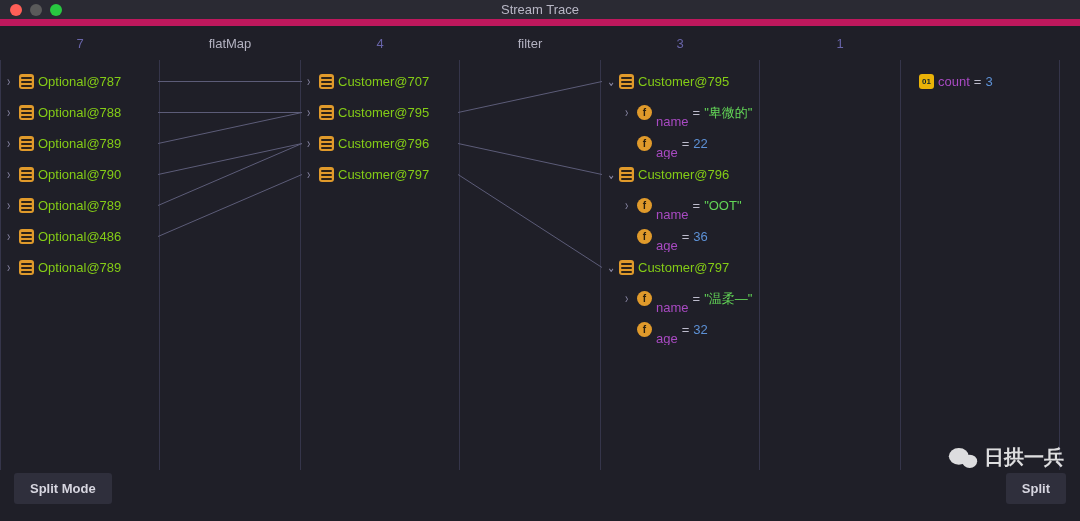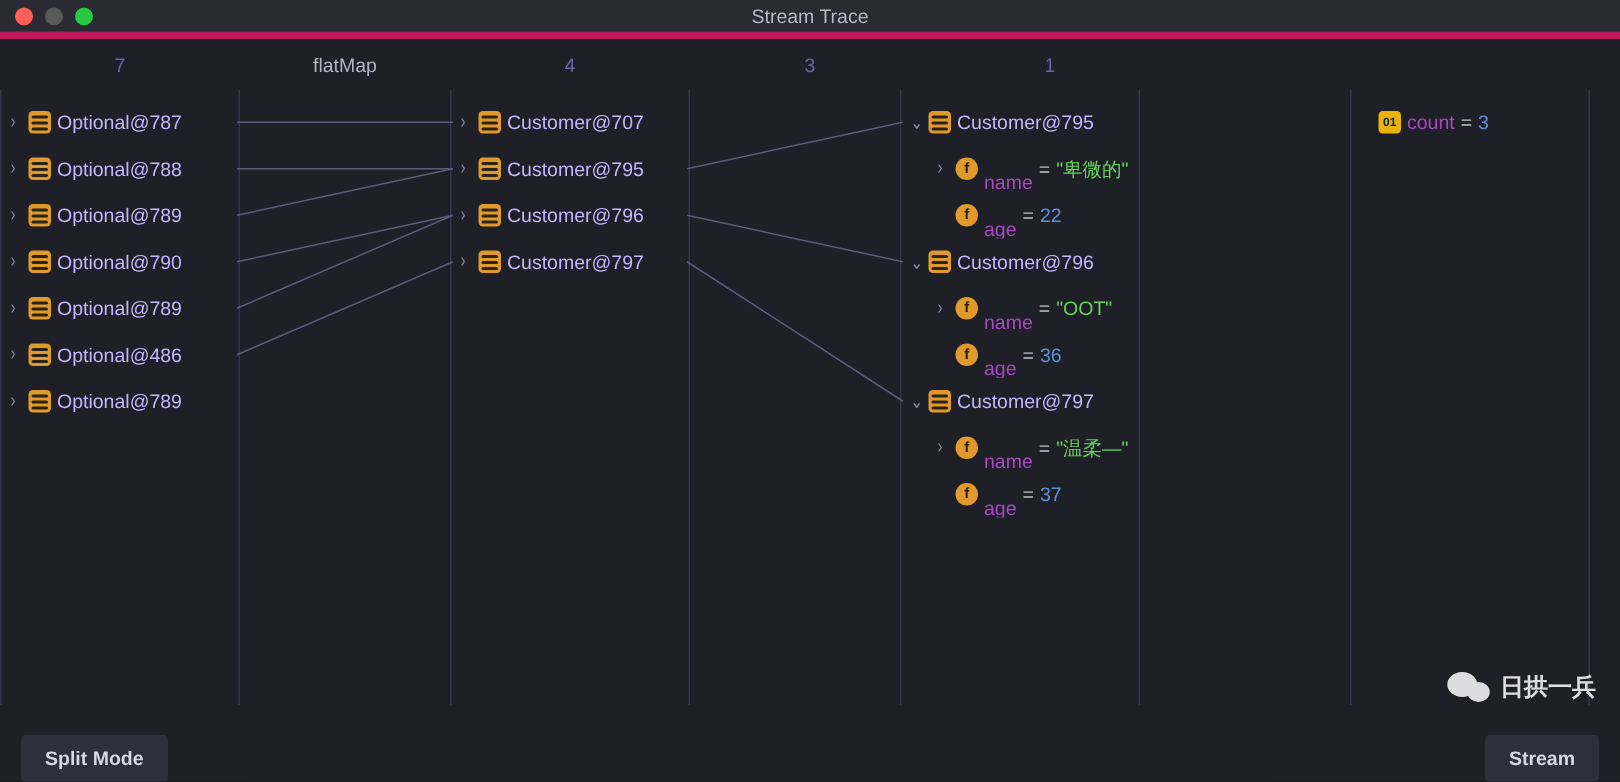--- a/index.html
+++ b/index.html
@@ -11,21 +11,21 @@
     font-size:13px;
     color:#a4a3b0;
     position:relative;
   }
   
   .titlebar {
     height:26px; width:100%;
     background:#2a2a33;
     display:flex; align-items:center;
     position:relative;
-    border-bottom:5px solid #be185d;
+    border-bottom:7px solid #be185d;
   }
   .traffic { display:flex; gap:8px; padding-left:10px; }
   .dot { width:12px; height:12px; border-radius:50%; }
   .dot.red{background:#ff5f57;} .dot.yellow{background:#5a5a5a;} .dot.green{background:#28c840;}
   .title { position:absolute; left:0; right:0; text-align:center; font-size:13px; color:#b8b7c5; pointer-events:none;}
   
   .stage { position:absolute; top:26px; left:0; right:0; bottom:48px; }
   svg.connectors { position:absolute; inset:0; width:100%; height:100%; pointer-events:none; }
   .headers, .lists { display:flex; width:100%; }
   .headers { height:34px; }
@@ -54,38 +54,38 @@
   .icon-field {
     width:15px; height:15px; border-radius:50%; background:#e09a2b;
     display:flex; align-items:center; justify-content:center;
     color:#2a1f0e; font-size:10px; font-weight:bold; flex:0 0 auto;
   }
   .icon-prim {
     width:15px; height:15px; border-radius:3px; background:#eab308;
     display:flex; align-items:center; justify-content:center;
     color:#0d2730; font-size:8px; font-weight:bold; flex:0 0 auto;
   }
-  .obj { color:#c4b5fd; }
+  .obj { color:#84cc16; }
   .typ { color:#a84ac2; }
   .punct { color:#bdbccc; }
   .str { color:#63d657; }
   .num { color:#5d91d6; }
   .fld { color:#a84ac2;margin-top:18px; }
   
-  .footer { position:absolute; left:0; right:0; bottom:0; height:48px; display:flex; align-items:flex-end; justify-content:space-between; padding:0 14px;}
+  .footer { position:absolute; left:0; right:0; bottom:0; height:48px; display:flex; align-items:flex-start; justify-content:space-between; padding:0 14px;}
   .btn {
     background:#2f2f3c; color:#d7d6e0; border:none;
     padding:8px 16px; border-radius:3px; font-size:13px; font-weight:600;
     cursor:pointer;
   }
   
   .watermark {
     position:absolute; right:16px; bottom:50px;
     display:flex; align-items:center; gap:6px;
-    color:#fff; font-size:16px; font-weight:600; opacity:0.85;
+    color:#fff; font-size:20px; font-weight:600; opacity:0.85;
     pointer-events:none;
   }
   .watermark svg { width:30px; height:26px; fill:#fff; }
 </style>
 </head>
 <body>
 
 <div class="titlebar">
   <div class="traffic">
     <div class="dot red"></div>
@@ -93,20 +93,21 @@
     <div class="dot green"></div>
   </div>
   <div class="title">Stream Trace</div>
 </div>
 
 <div class="stage">
   <div class="headers" id="headers">
       <div class="hcol w-list count" style="width: 160px;">7</div>
       <div class="hcol w-op" style="width: 140px;">flatMap</div>
       <div class="hcol w-list count" style="width: 160px;">4</div>
+      <div class="hcol w-op" style="width: 140px;">filter</div>
       <div class="hcol w-list count" style="width: 160px;">3</div>
       <div class="hcol w-list count" style="width: 160px;">1</div>
     </div>
   <div class="lists" id="lists">
       <div class="col listcol w-list" style="width: 160px; height: 410px;">
         <div class="items">
           <div class="row">
             <span class="chev">›</span>
             <div class="icon-bars">
               <span></span>
@@ -275,21 +276,21 @@
             <div class="icon-field">f</div>
             <span class="fld">name</span>
             <span class="punct"> = </span>
             <span class="str">"温柔—"</span>
           </div>
           <div class="row sub">
             <span class="chev">&nbsp;</span>
             <div class="icon-field">f</div>
             <span class="fld">age</span>
             <span class="punct"> = </span>
-            <span class="num">37</span>
+            <span class="num">32</span>
           </div>
         </div>
       </div>
       <div class="col w-op" style="width: 140px; height: 410px;"></div>
       <div class="col listcol w-list" style="width: 160px; height: 410px;">
         <div class="items">
           <div class="row">
             <span class="chev">&nbsp;</span>
             <div class="icon-prim">01</div>
             <span class="typ">count</span>
@@ -315,14 +316,14 @@
 <div class="watermark">
   <svg viewBox="0 0 36 30">
     <ellipse cx="13" cy="13" rx="12" ry="10"></ellipse>
     <ellipse cx="26" cy="19" rx="9" ry="8"></ellipse>
   </svg>
   <span>日拱一兵</span>
 </div>
 
 <div class="footer">
   <button class="btn">Split Mode</button>
-  <button class="btn">Stream</button>
+  <button class="btn">Split</button>
 </div>
 
 </body></html>

